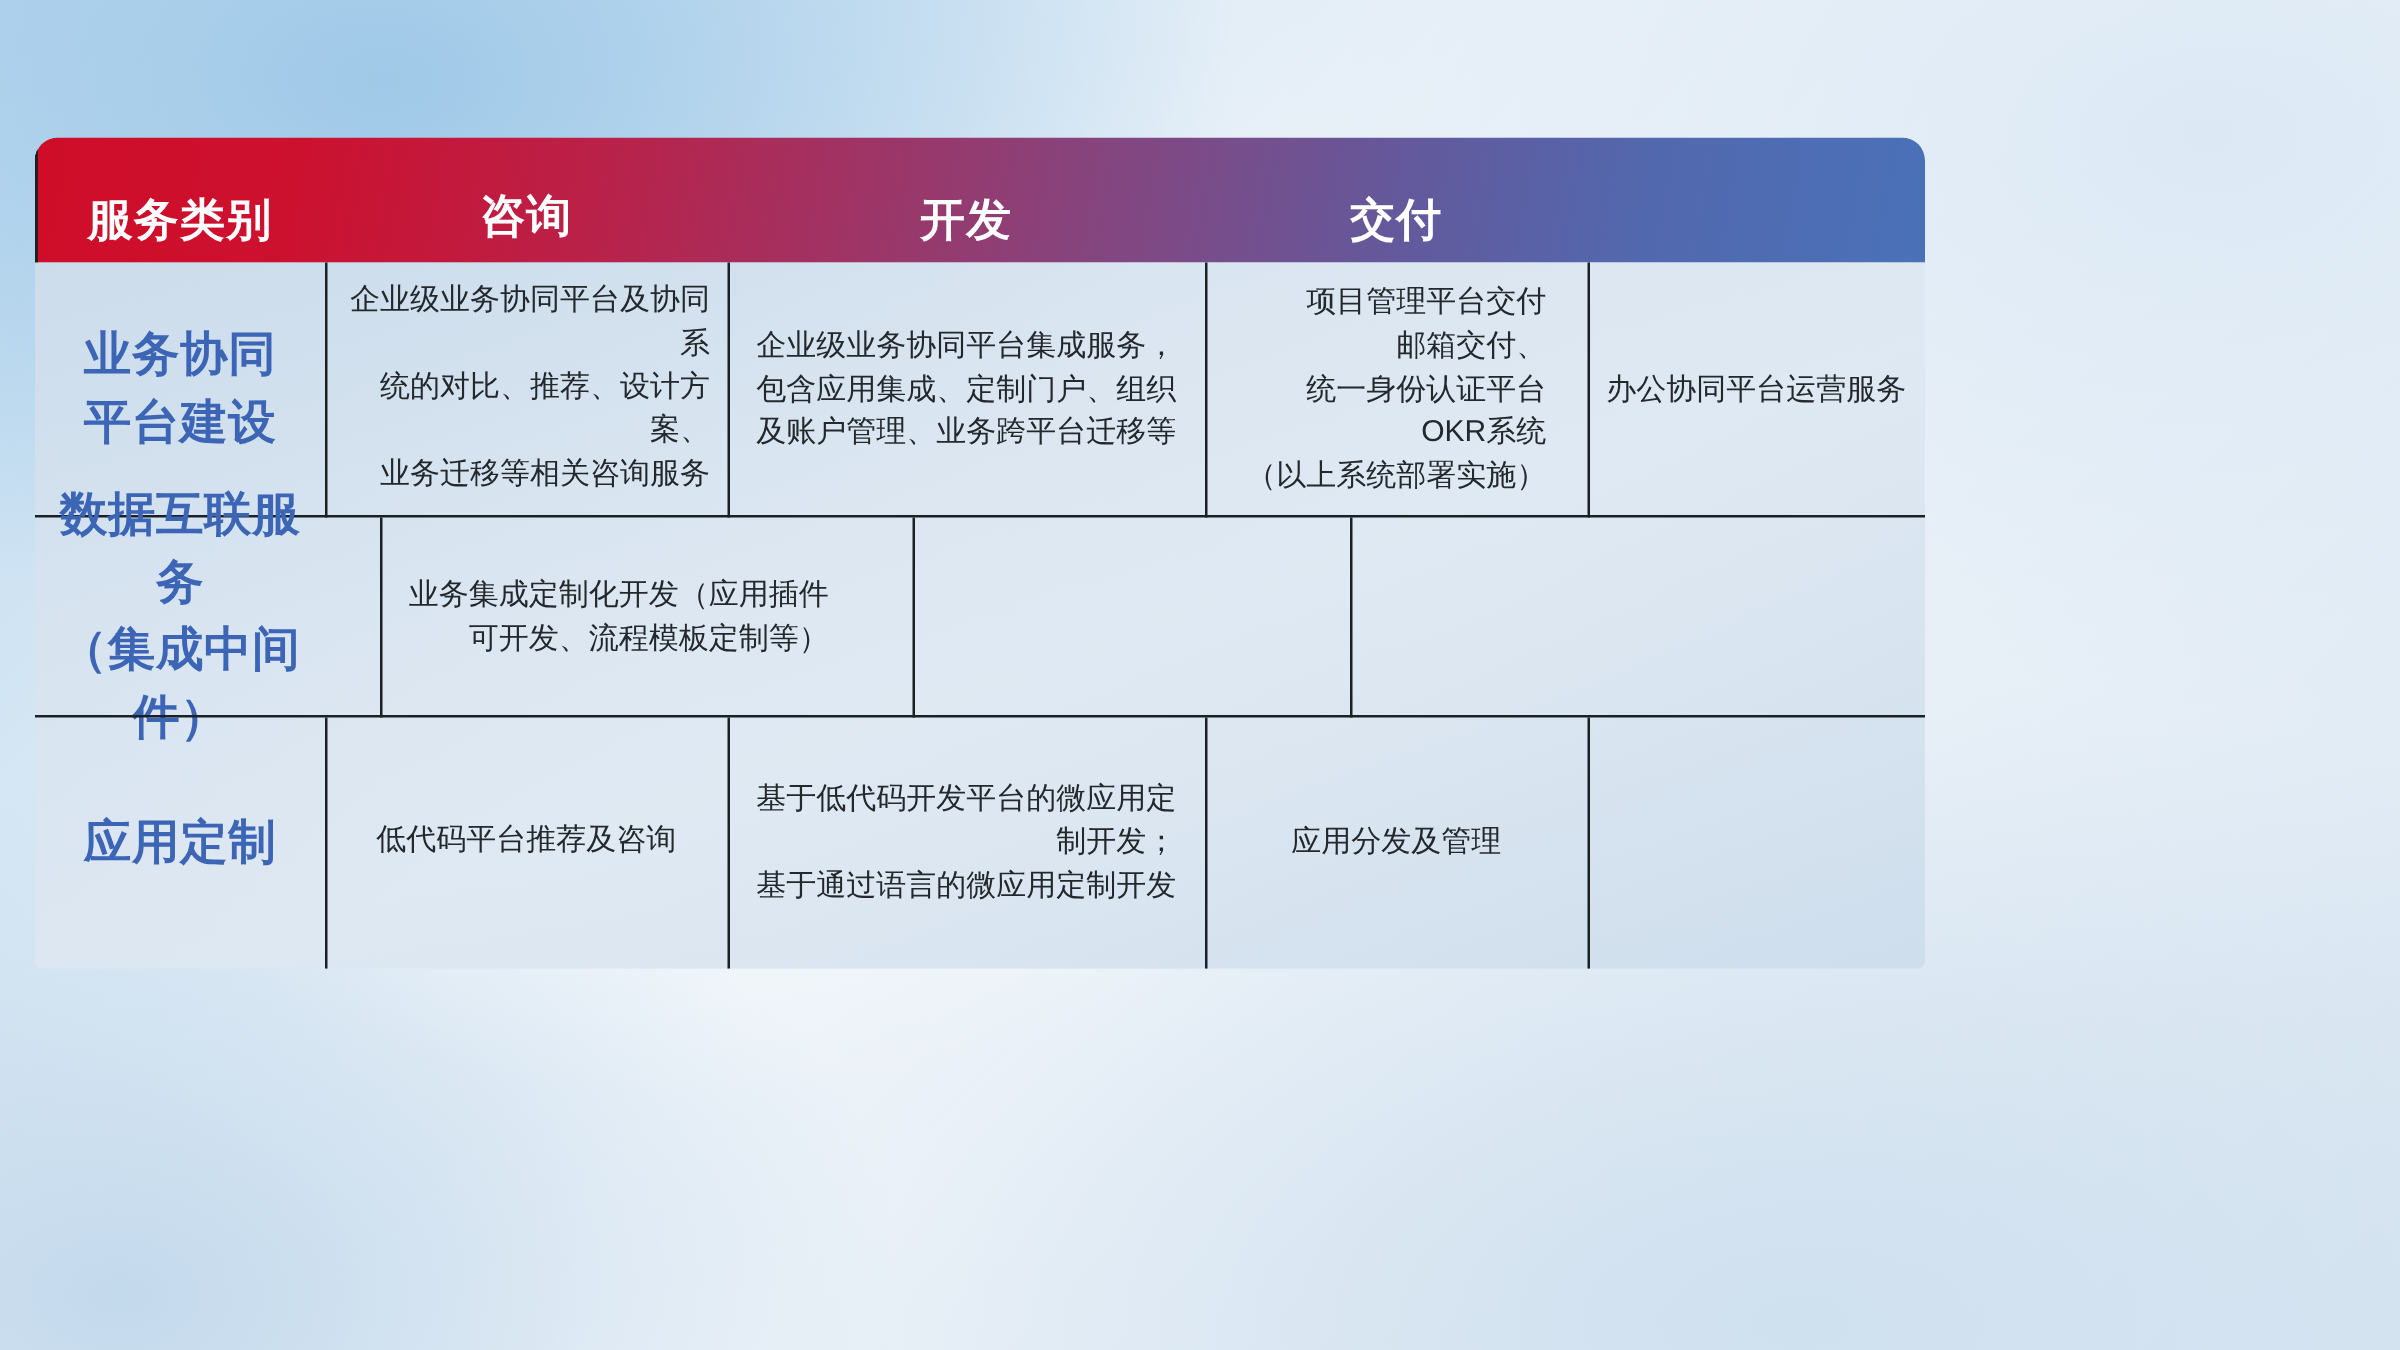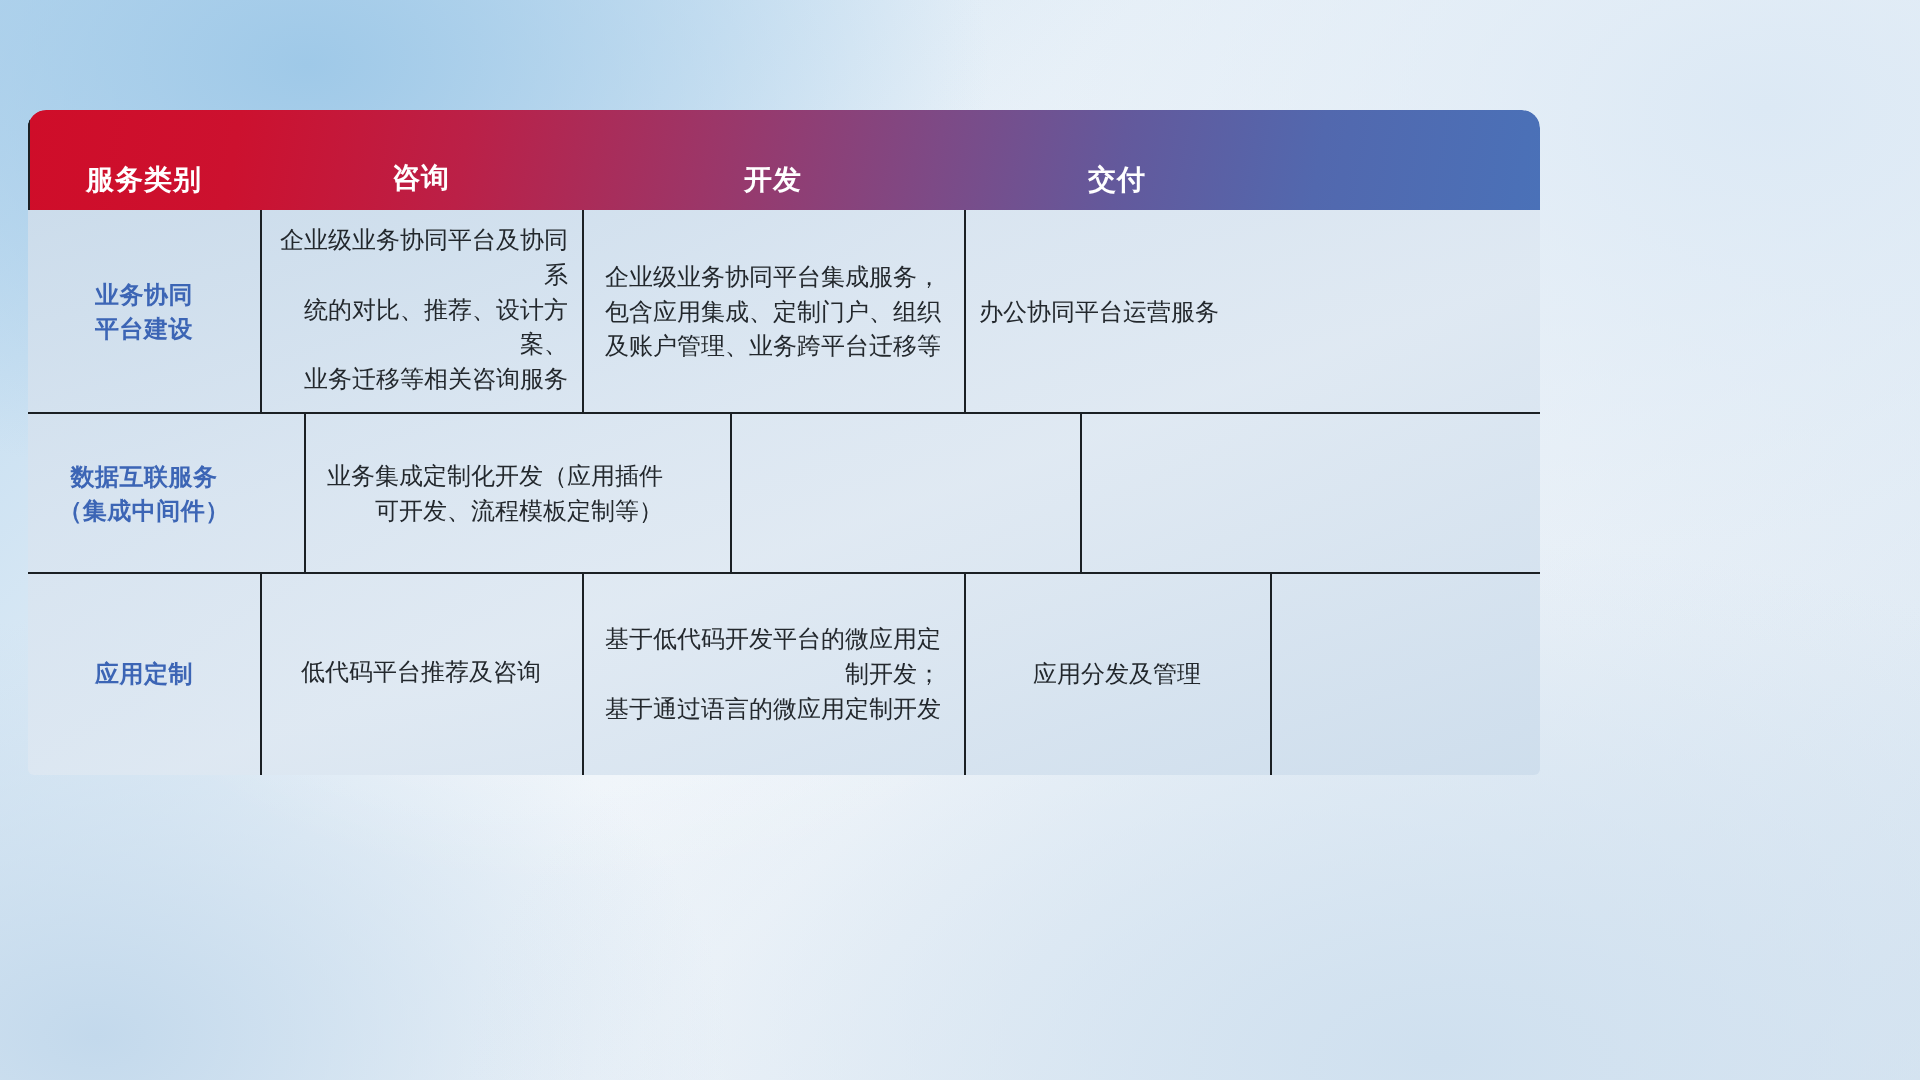--- a/index.html
+++ b/index.html
@@ -62,21 +62,21 @@
         #63599c 72%,
         #5268ae 85%,
         #4a71b8 100%);
     display: flex;
     align-items: flex-end;
     box-sizing: border-box;
     padding-bottom: 16px;
   }
   .th {
     color: #ffffff;
-    font-size: 28px;
+    font-size: 36px;
     font-weight: bold;
     text-align: center;
     letter-spacing: 1px;
     line-height: 1;
     white-space: nowrap;
   }
 
   
   .tbody {
     position: relative;
@@ -131,21 +131,21 @@
     left: 0;
     right: 0;
     bottom: 0;
     height: 2px;
     background: #1b2024;
   }
   .trow.r3::after { background: rgba(27,32,36,0.0); }
 
   .rowlabel {
     color: #3c65b5;
-    font-size: 24px;
+    font-size: 38px;
     font-weight: bold;
     line-height: 1.42;
     text-align: center;
     white-space: pre-line;
     letter-spacing: 0.5px;
   }
   .celltext {
     color: #23282d;
     font-size: 24px;
     line-height: 1.45;
@@ -177,20 +177,27 @@
         <div class="tcell c1">
           <div class="celltext">企业级业务协同平台及协同系
 统的对比、推荐、设计方案、
 业务迁移等相关咨询服务</div>
         </div>
         <div class="tcell c2">
           <div class="celltext">企业级业务协同平台集成服务，
 包含应用集成、定制门户、组织
 及账户管理、业务跨平台迁移等</div>
         </div>
+        <div class="tcell c3">
+          <div class="celltext">项目管理平台交付
+邮箱交付、
+统一身份认证平台
+OKR系统
+（以上系统部署实施）</div>
+        </div>
         <div class="tcell c4">
           <div class="celltext">办公协同平台运营服务</div>
         </div>
       </div>
 
       <div class="trow r2">
         <div class="tcell c0">
           <div class="rowlabel">数据互联服务
 （集成中间件）</div>
         </div>

